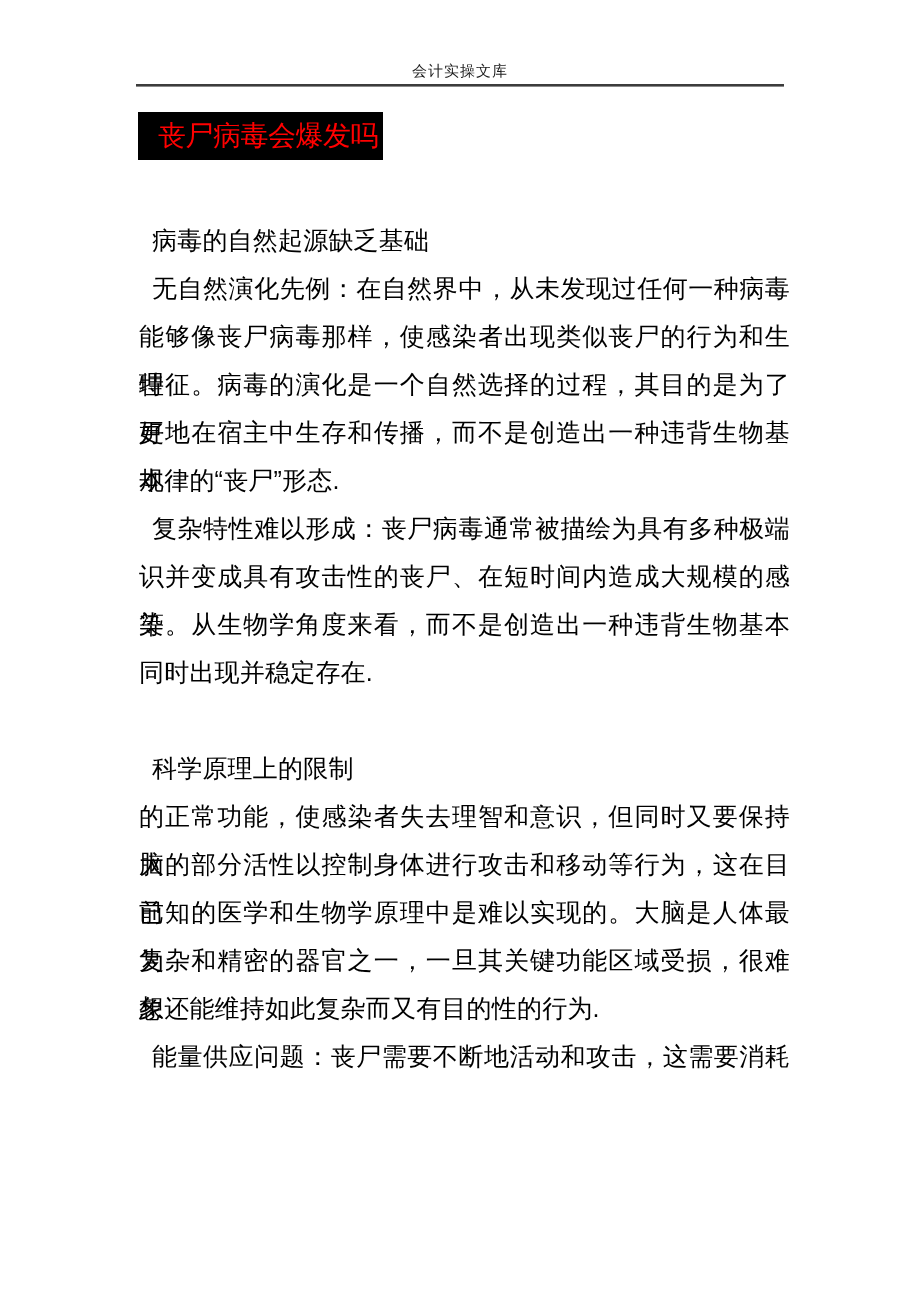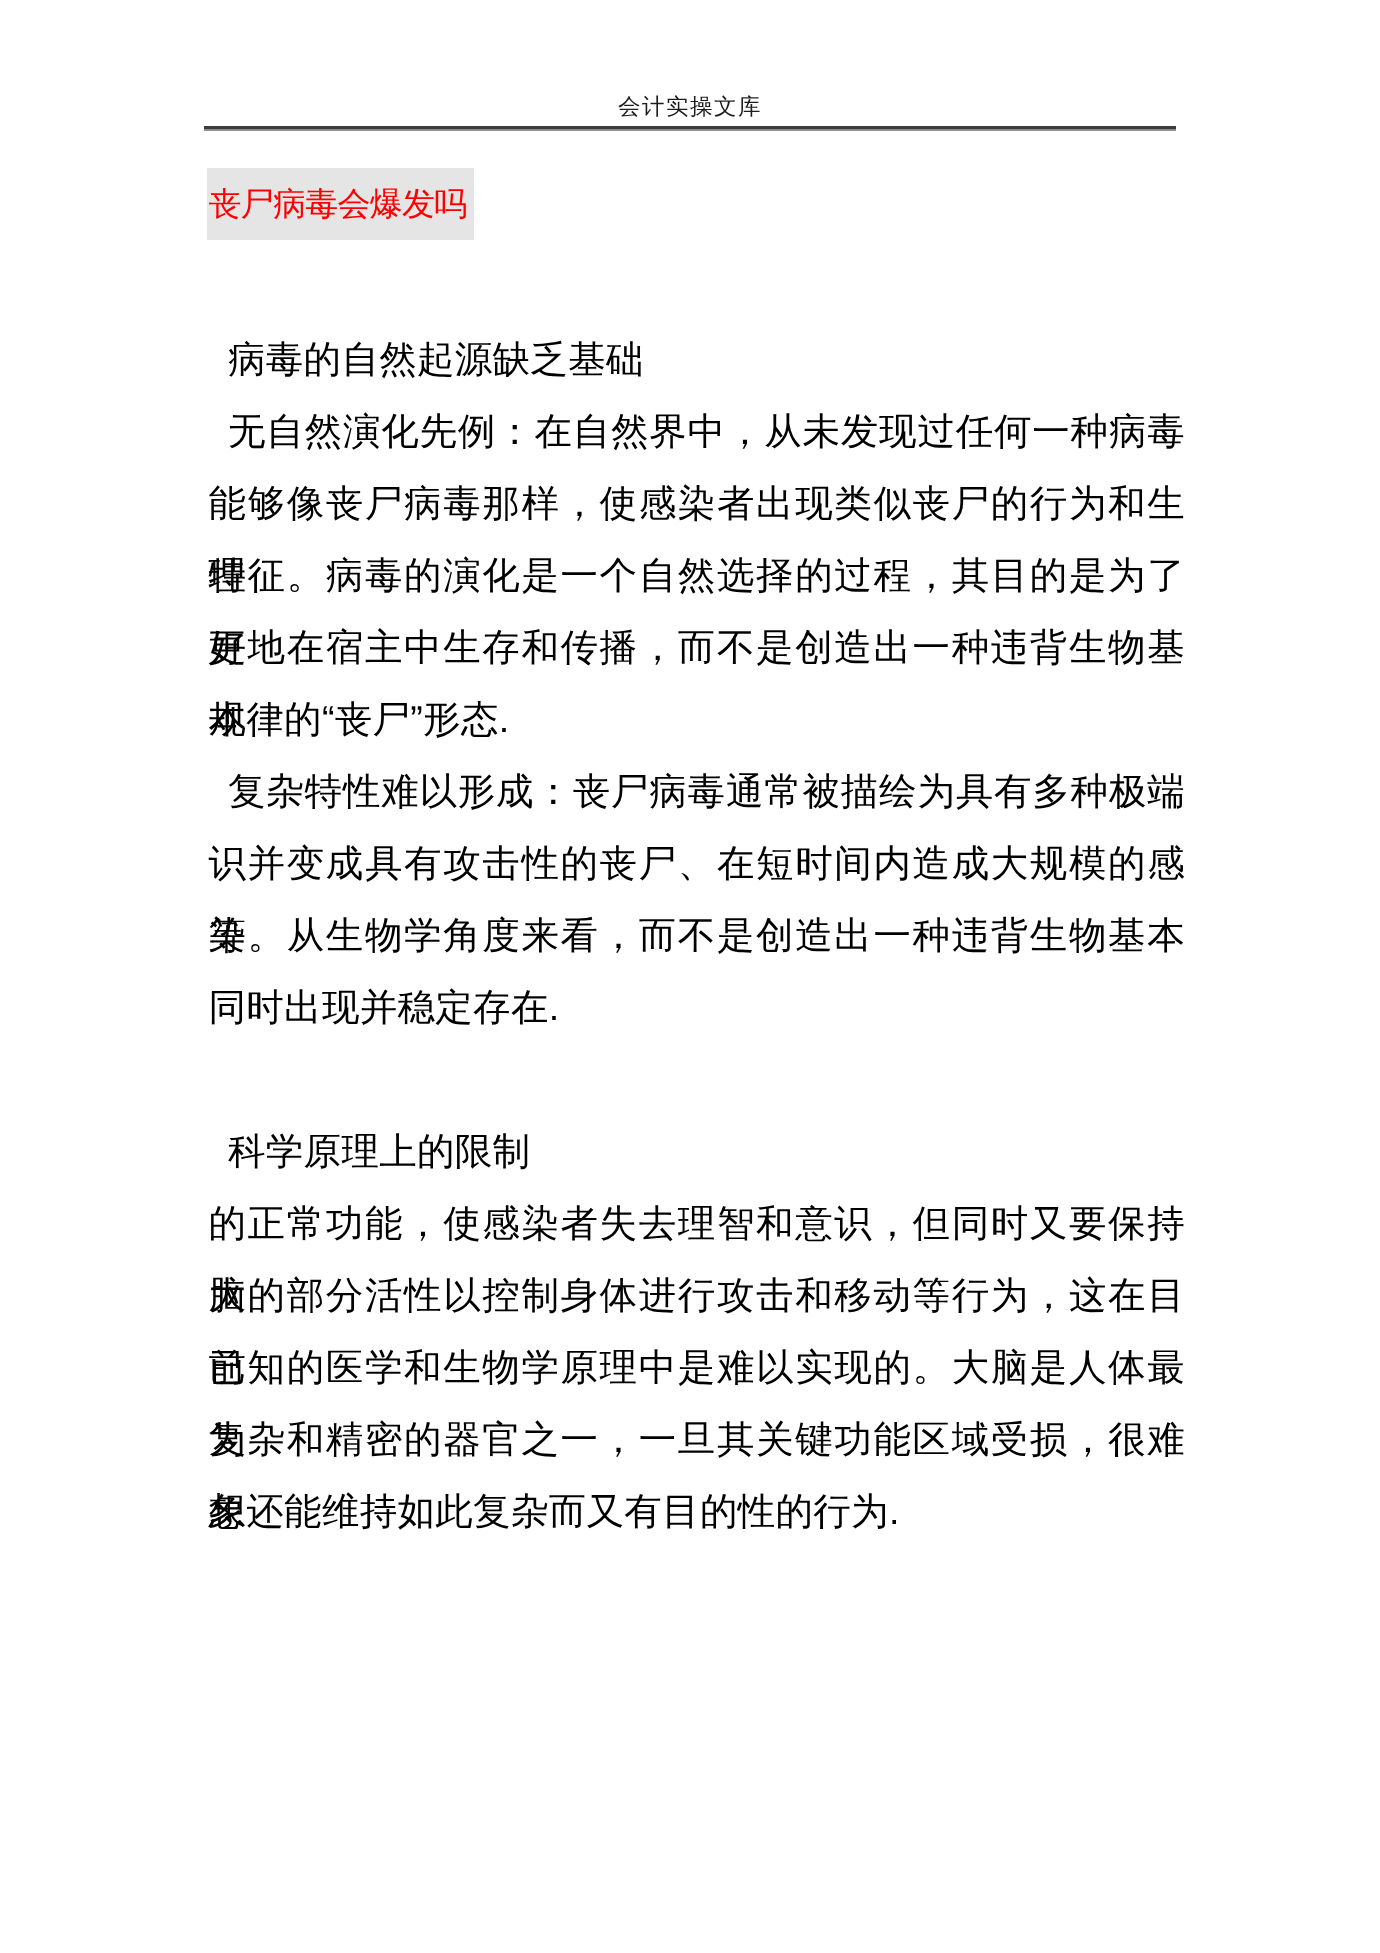--- a/index.html
+++ b/index.html
@@ -34,25 +34,25 @@
     height: 3px;
     background: #3c3c3c;
     border-bottom: 1px solid #8a8a8a;
   }
 
   .doc-title {
     position: absolute;
     left: 138px;
     top: 112px;
     display: inline-block;
-    background: #e5e5e5;
+    background: #000000;
     color: #ff0000;
-    font-size: 22px;
+    font-size: 28px;
     line-height: 30px;
-    padding: 9px 5px 9px 1px;
+    padding: 9px 5px 9px 20px;
     letter-spacing: -0.5px;
     white-space: nowrap;
   }
 
   .body-text {
     position: absolute;
     left: 139px;
     top: 216px;
     width: 651px;
     color: #000000;
@@ -90,15 +90,16 @@
     <div class="line indent full">复杂特性难以形成：丧尸病毒通常被描绘为具有多种极端</div>
     <div class="line full">识并变成具有攻击性的丧尸、在短时间内造成大规模的感染</div>
     <div class="line full">等。从生物学角度来看，而不是创造出一种违背生物基本</div>
     <div class="line">同时出现并稳定存在.</div>
     <div class="line indent gap-above">科学原理上的限制</div>
     <div class="line full">的正常功能，使感染者失去理智和意识，但同时又要保持大</div>
     <div class="line full">脑的部分活性以控制身体进行攻击和移动等行为，这在目前</div>
     <div class="line full">已知的医学和生物学原理中是难以实现的。大脑是人体最为</div>
     <div class="line full">复杂和精密的器官之一，一旦其关键功能区域受损，很难想</div>
     <div class="line">象还能维持如此复杂而又有目的性的行为.</div>
+    <div class="line indent full">能量供应问题：丧尸需要不断地活动和攻击，这需要消耗</div>
   </div>
 
 </div>
 
 </body></html>

